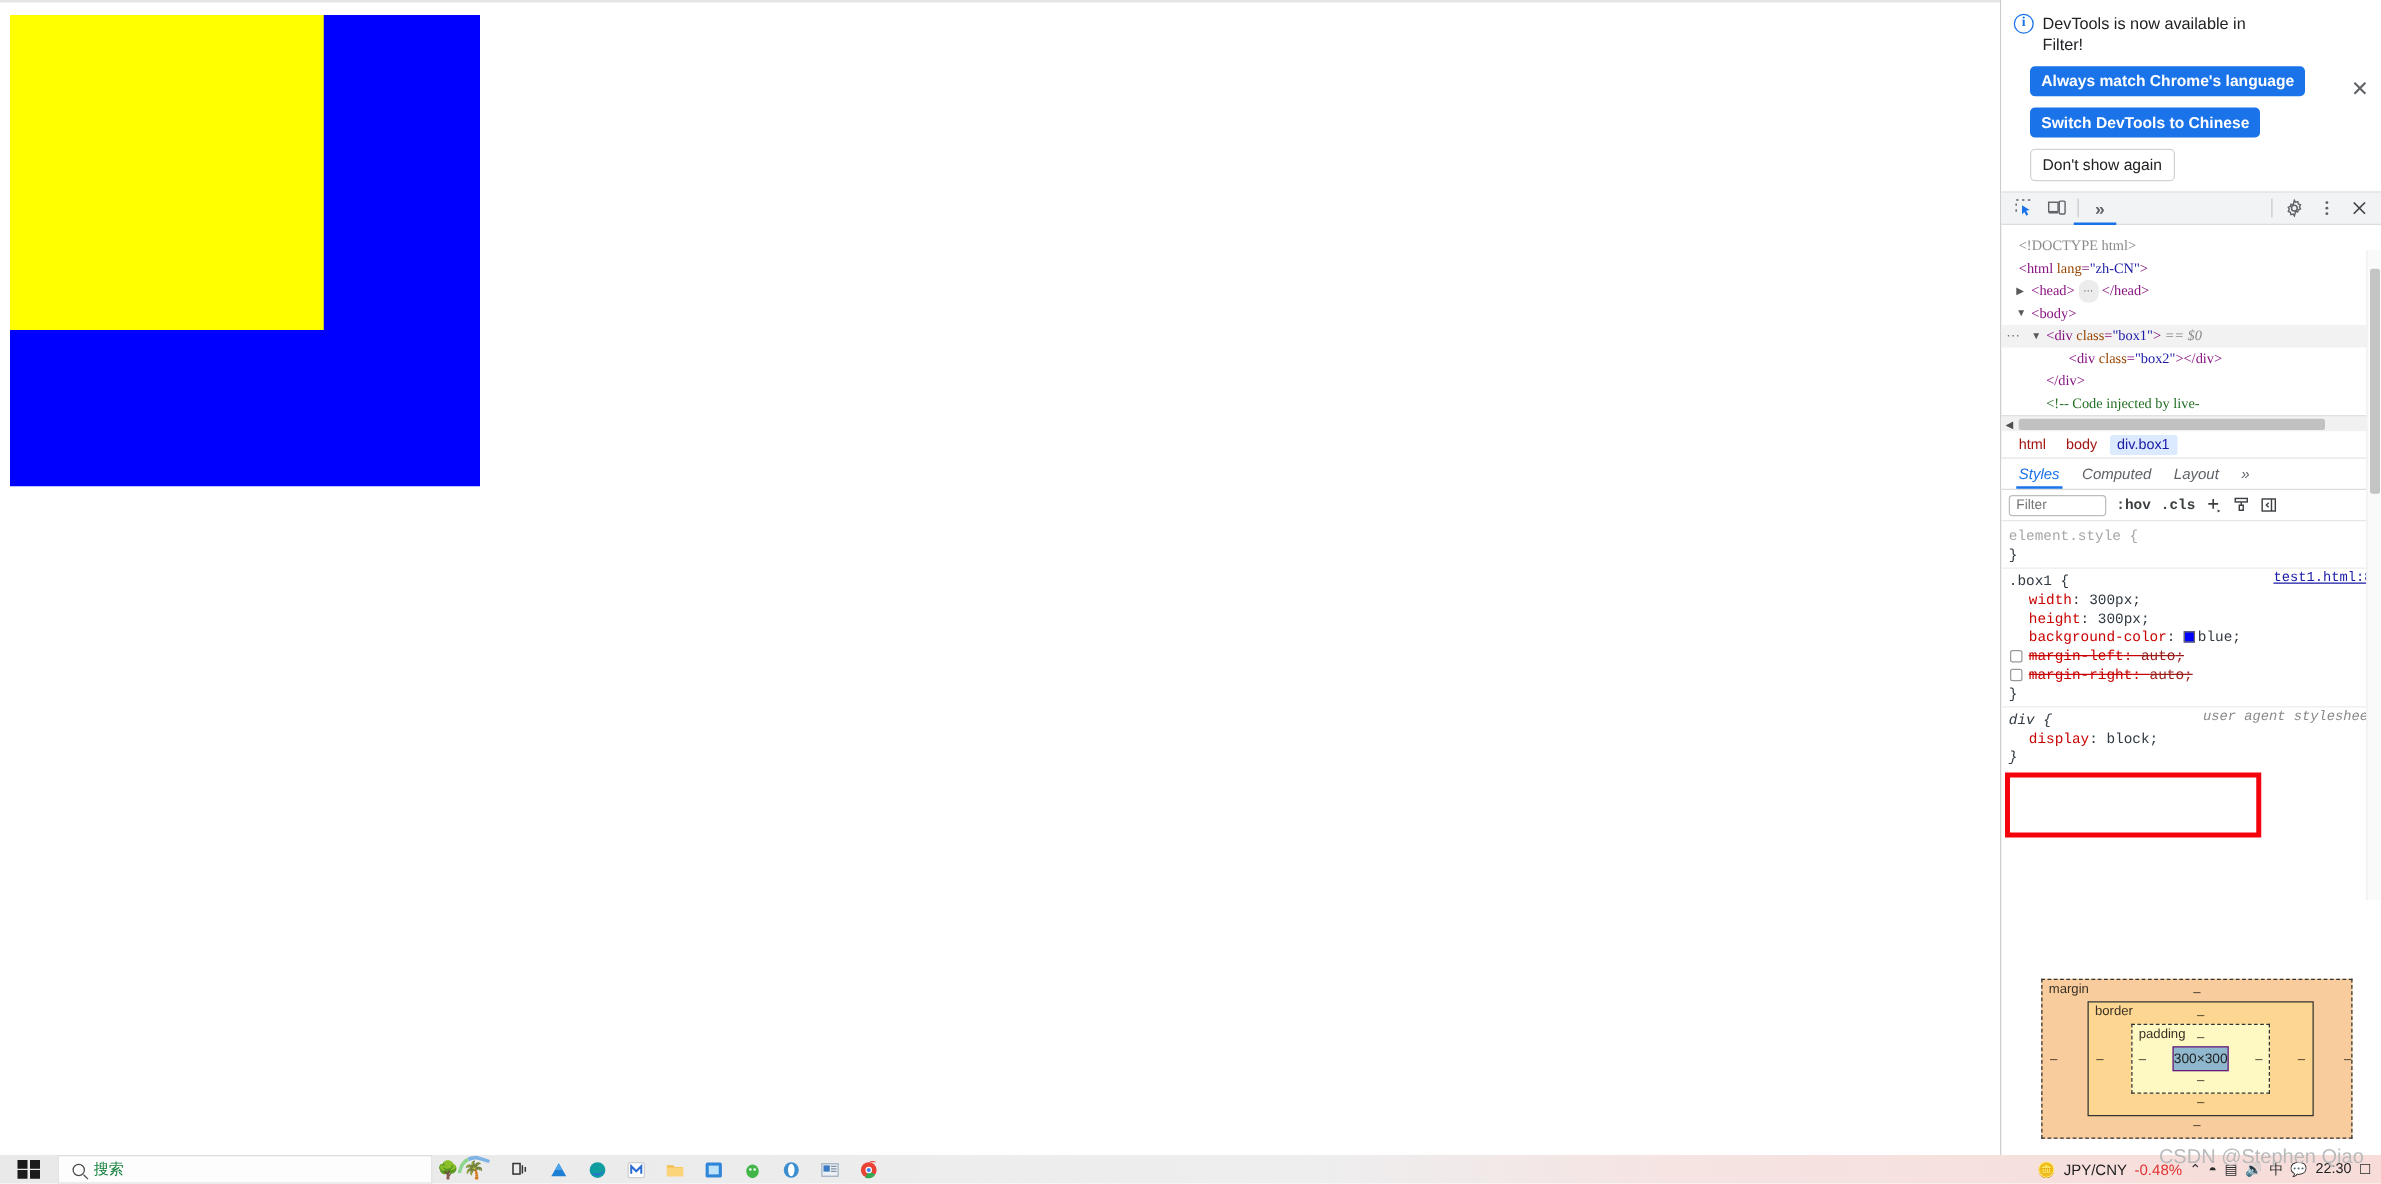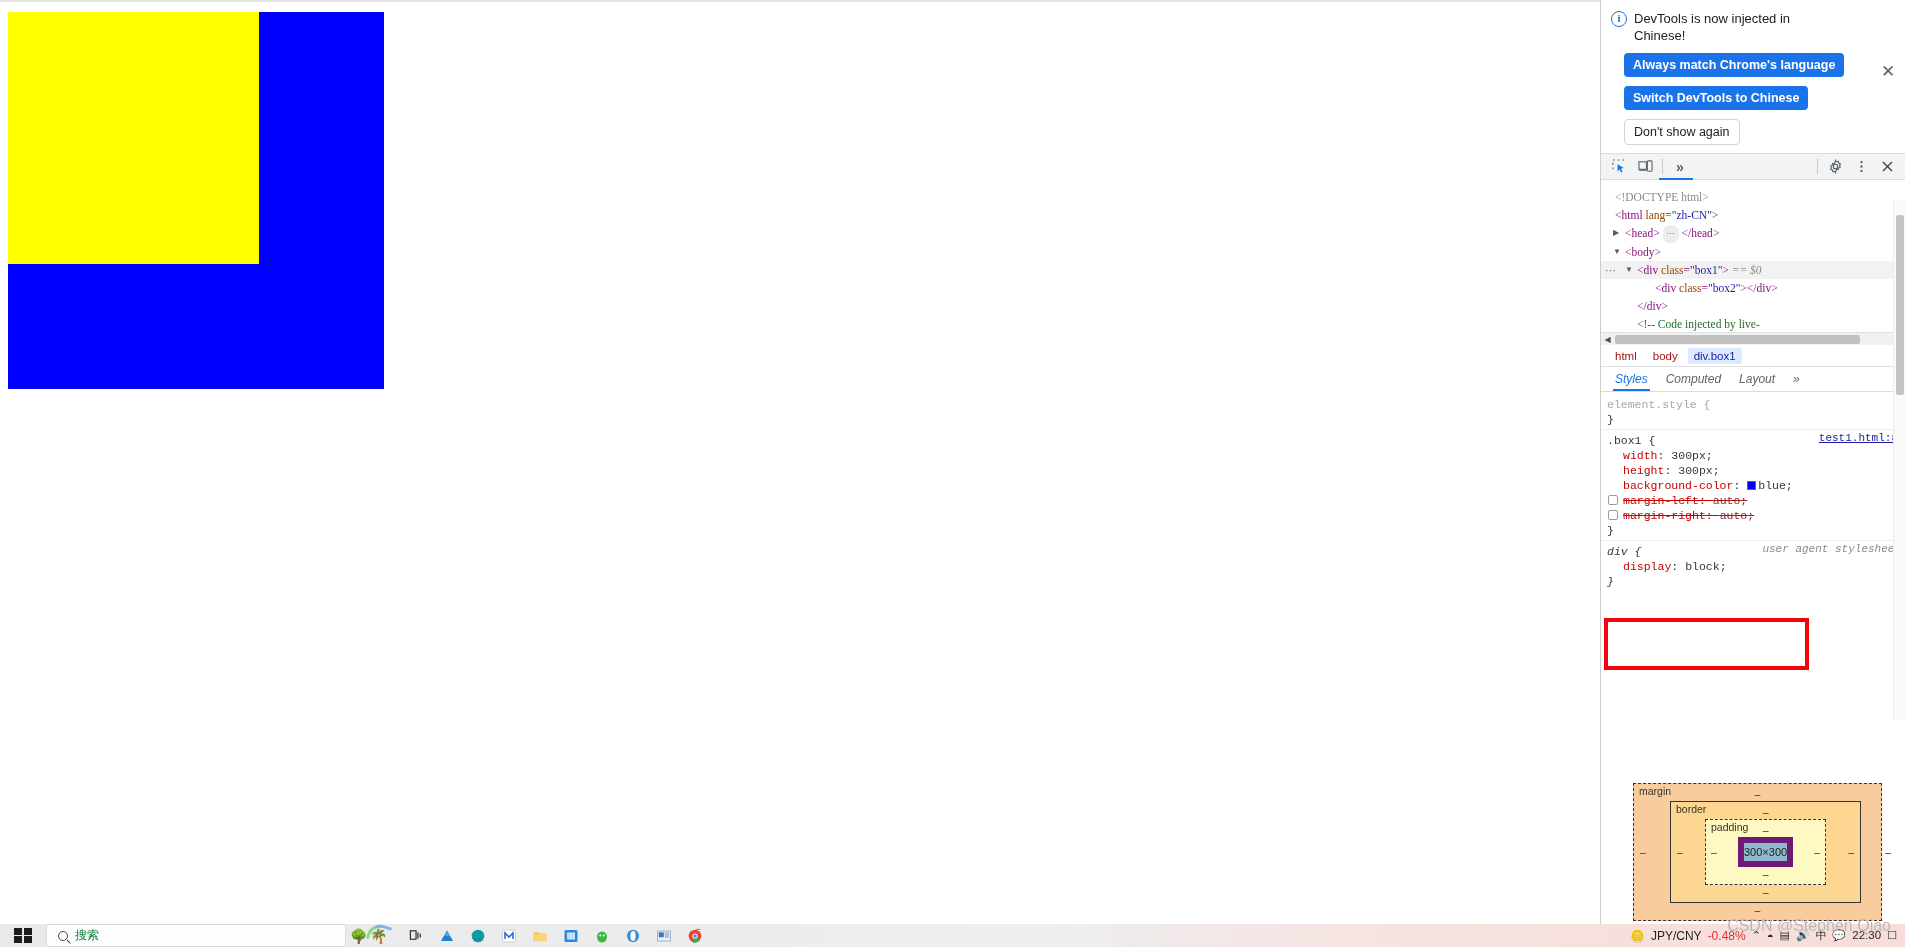--- a/index.html
+++ b/index.html
@@ -263,21 +263,21 @@
   }
   .bm-border {
     border: 1px solid #333; background: #fdd791;
     margin: 0 18px; padding: 3px 0 3px 0; position: relative;
   }
   .bm-padding {
     border: 1px dashed #333; background: #fef9c3;
     margin: 0 16px; padding: 3px 0 3px 0; position: relative;
   }
   .bm-content {
-    border: 6px solid #701a75; background: #8fb7cd;
+    border: 1px solid #701a75; background: #8fb7cd;
     margin: 0 16px; text-align: center;
     font-size: 11px; color: #222; padding: 3px 0;
     font-family: "Liberation Sans", sans-serif;
   }
   .bm-label {
     position: absolute; left: 5px; top: 1px;
     font-size: 10.5px; color: #3a3226;
     font-family: "Liberation Sans", sans-serif;
   }
   .bm-top { text-align: center; font-size: 10.5px; color: #3a3226; height: 14px; line-height: 14px; }
@@ -383,21 +383,21 @@
     <div id="box1">
       <div id="box2"></div>
     </div>
   </div>
 
   <div id="devtools">
 
     <div id="dt-notice">
       <div class="notice-row">
         <div class="info-icon">i</div>
-        <div class="notice-text">DevTools is now injected in Chinese!</div>
+        <div class="notice-text">DevTools is now available in Filter!</div>
       </div>
       <button class="notice-btn">Always match Chrome's language</button>
       <button class="notice-btn">Switch DevTools to Chinese</button>
       <button class="notice-btn secondary">Don't show again</button>
     </div>
     <div id="notice-close">✕</div>
 
     <div id="dt-toolbar">
       <div class="tb-icon">
         <svg width="15" height="15" viewBox="0 0 16 16" aria-hidden="true">
@@ -471,20 +471,44 @@
       <span class="crumb active">div.box1</span>
     </div>
 
     <div id="dt-styletabs">
       <span class="stab active">Styles</span>
       <span class="stab">Computed</span>
       <span class="stab">Layout</span>
       <span class="stab">»</span>
     </div>
 
+    <div id="dt-filterbar">
+      <input id="filter-input" type="text" placeholder="Filter" style="">
+      <span class="fb-txt">:hov</span>
+      <span class="fb-txt">.cls</span>
+      <span class="fb-ico">
+        <svg width="14" height="14" viewBox="0 0 16 16" aria-hidden="true">
+          <path d="M7.5 2.5v9M3 7h9" stroke="#3c4043" stroke-width="1.5"></path>
+          <path d="M11.5 12l2.5 1.5-2.5 1.3z" fill="#3c4043"></path>
+        </svg>
+      </span>
+      <span class="fb-ico">
+        <svg width="14" height="14" viewBox="0 0 16 16" aria-hidden="true">
+          <rect x="2.5" y="2" width="11" height="3.2" stroke="#3c4043" stroke-width="1.3" fill="none"></rect>
+          <path d="M8 5.2v3M6.2 8.2h3.6v4.6H6.2z" stroke="#3c4043" stroke-width="1.3" fill="none"></path>
+        </svg>
+      </span>
+      <span class="fb-ico">
+        <svg width="14" height="14" viewBox="0 0 16 16" aria-hidden="true">
+          <rect x="2" y="2.5" width="12" height="11" stroke="#3c4043" stroke-width="1.3" fill="none"></rect>
+          <path d="M10.5 2.5v11" stroke="#3c4043" stroke-width="1.3"></path>
+          <path d="M8 6l-2.2 2L8 10" stroke="#3c4043" stroke-width="1.3" fill="none"></path>
+        </svg>
+      </span>
+    </div>
 
     <div id="dt-rules">
 
       <div class="rule">
         <div class="sel dim">element.style {</div>
         <div class="sel">}</div>
       </div>
 
       <div class="rule">
         <div class="sel">.box1 {</div>

